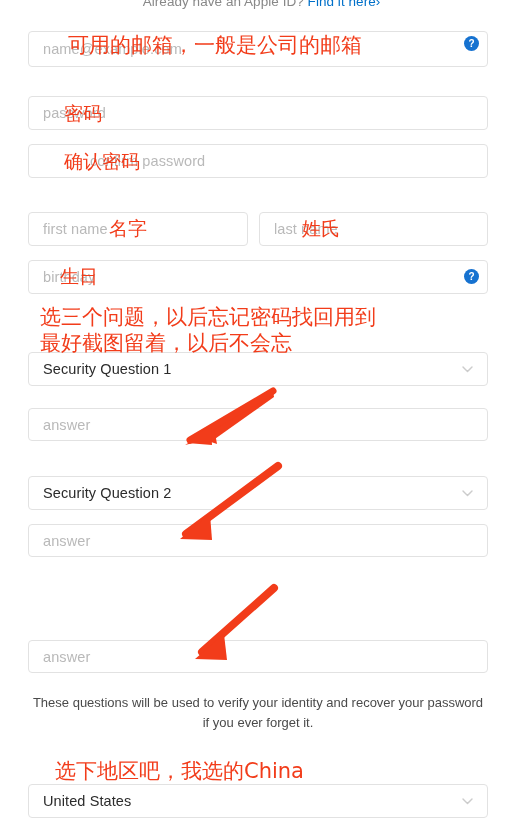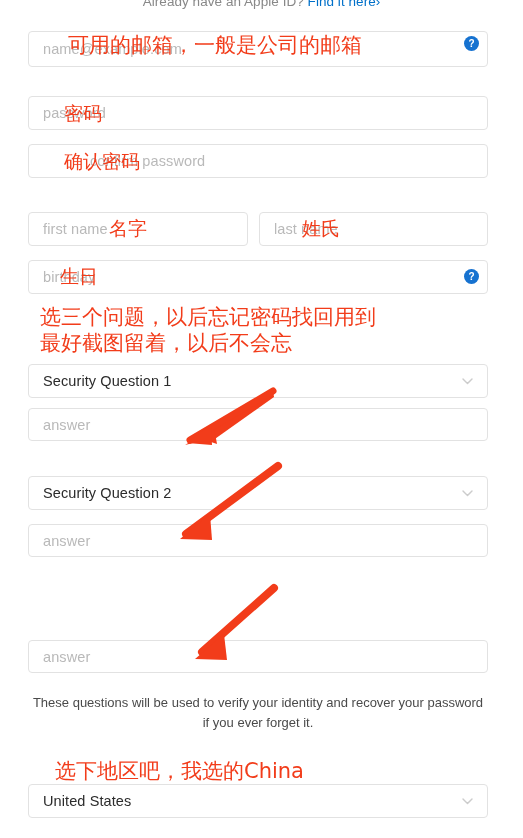--- a/index.html
+++ b/index.html
@@ -148,21 +148,21 @@
 
   <div class="field" style="left:259px; top:212px; width:229px; height:34px;">
     <span class="ph">last name</span>
   </div>
 
   <div class="field" style="left:28px; top:260px; width:460px; height:34px;">
     <span class="ph">birthday</span>
   </div>
   <div class="help" style="left:464px; top:269px;">?</div>
 
-  <div class="field select" style="left:28px; top:364px; width:460px; height:34px;">
+  <div class="field select" style="left:28px; top:352px; width:460px; height:34px;">
     <span class="val">Security Question 1</span>
     <span class="chev">
       <svg width="11" height="7" viewBox="0 0 11 7">
           <path d="M1 1 L5.5 5.6 L10 1" fill="none" stroke="#9a9a9a" stroke-width="1.4" stroke-linecap="round" stroke-linejoin="round"></path>
         </svg>
     </span>
   </div>
   <div class="field" style="left:28px; top:408px; width:460px; height:33px;">
     <span class="ph">answer</span>
   </div>

